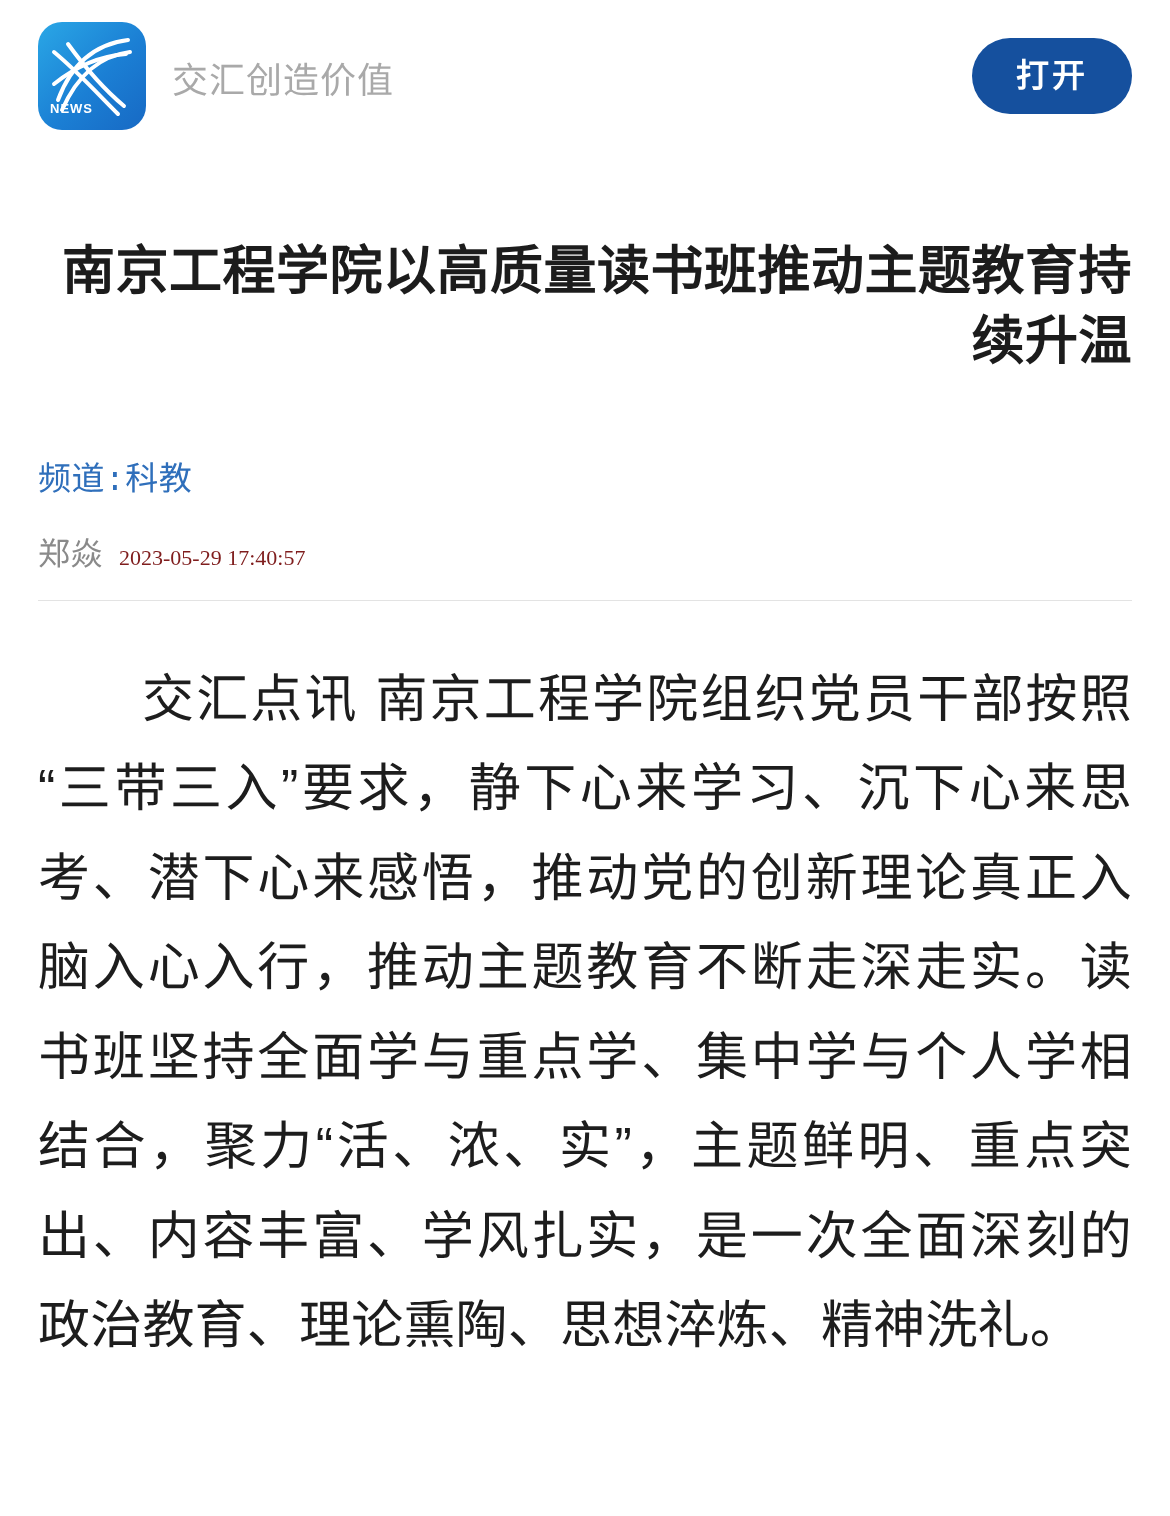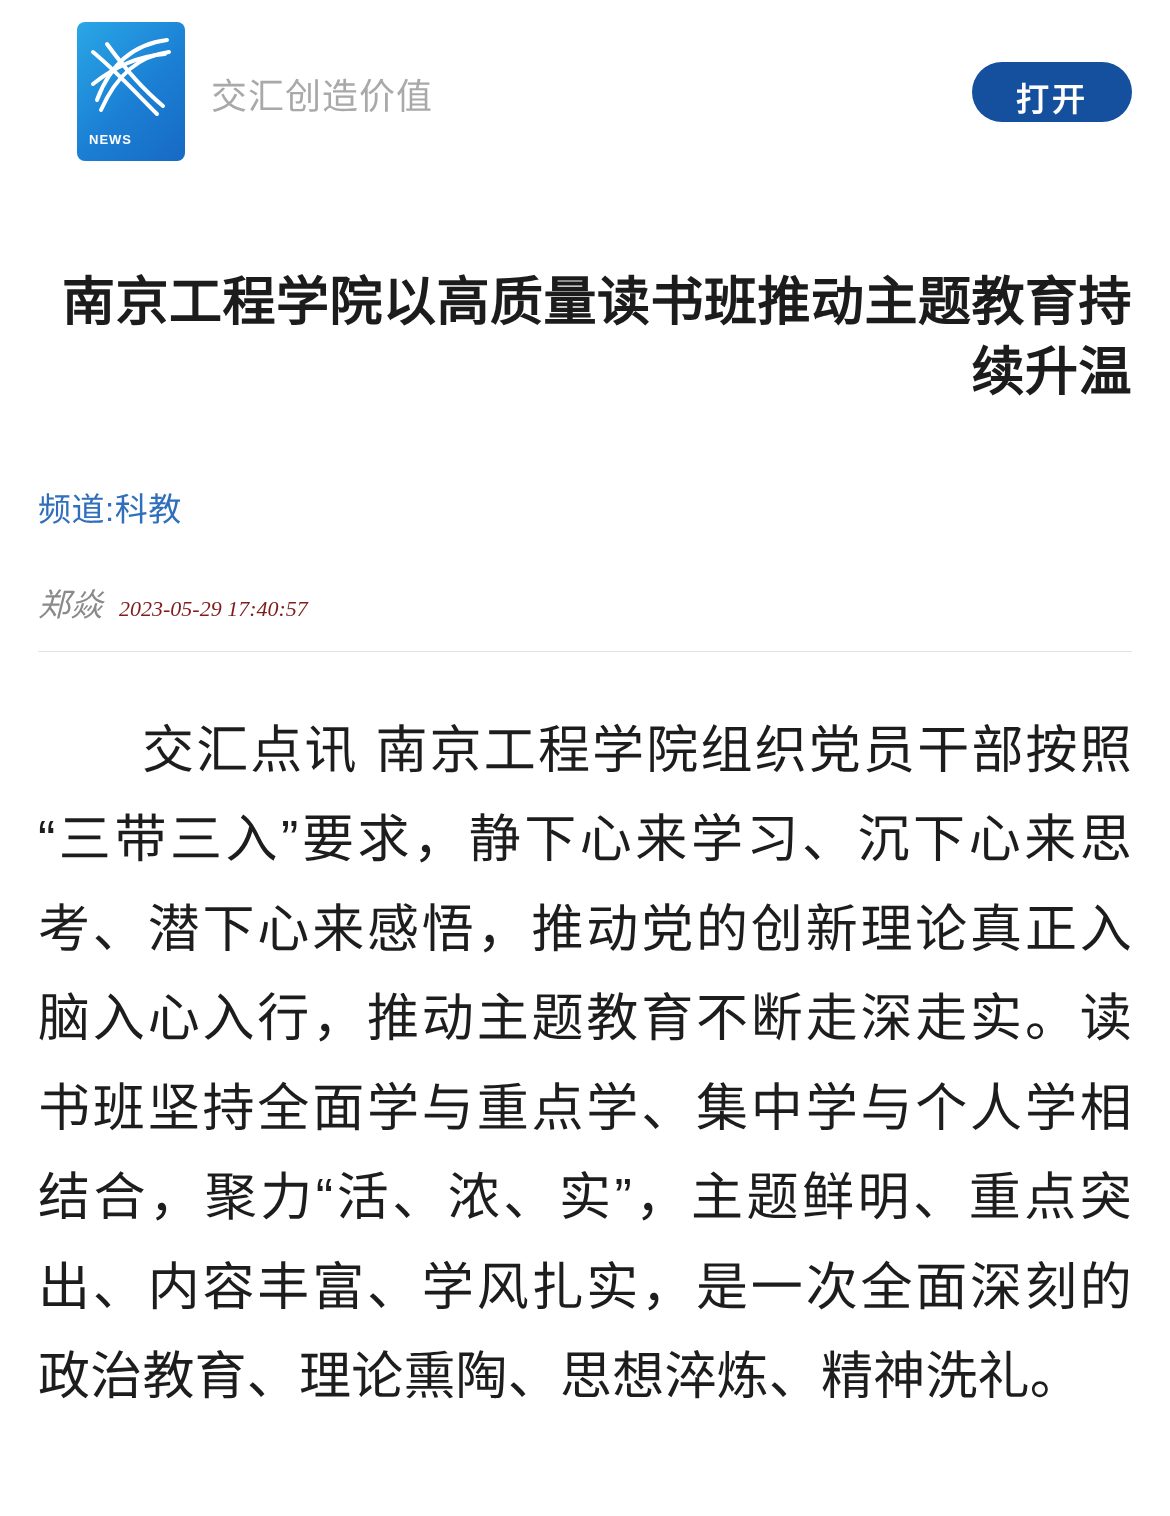--- a/index.html
+++ b/index.html
@@ -16,27 +16,26 @@
 
   
   .appbar {
     display: flex;
     align-items: center;
     padding: 22px 38px 20px 38px;
     box-sizing: border-box;
   }
   .app-logo {
     width: 108px;
-    height: 139px;
-    border-radius: 8px;
+    height: 108px;
+    border-radius: 24px;
     background: linear-gradient(135deg, #2aa7e6 0%, #1b7fd4 55%, #1769c4 100%);
     position: relative;
     flex: 0 0 auto;
     overflow: hidden;
-    margin-left: 39px;
   }
   .app-logo .streaks {
     position: absolute;
     inset: 0;
   }
   .app-logo .badge {
     position: absolute;
     left: 12px;
     bottom: 14px;
     color: #ffffff;
@@ -66,21 +65,21 @@
     line-height: 1.2;
     letter-spacing: 1px;
   }
   .open-btn {
     flex: 0 0 auto;
     background: #15509e;
     color: #ffffff;
     border: none;
     border-radius: 44px;
     padding: 0 44px;
-    height: 60px;
+    height: 76px;
     line-height: 76px;
     font-size: 33px;
     font-weight: bold;
     letter-spacing: 3px;
     cursor: pointer;
     font-family: "Liberation Sans", sans-serif;
   }
 
   
   .article {
@@ -94,28 +93,28 @@
     font-weight: bold;
     color: #1c1c1c;
     letter-spacing: 0.5px;
     text-align: right;
   }
   .channel {
     margin-top: 76px;
     font-size: 33px;
     color: #2f6fbb;
     letter-spacing: 0.5px;
+    font-family: Liberation Mono, monospace;
   }
   .byline-row {
-    margin-top: 48px;
+    margin-top: 28px;
     display: flex;
     align-items: baseline;
     justify-content: space-between;
     padding-bottom: 26px;
-    font-style: italic;
   }
   .byline-left {
     display: flex;
     align-items: baseline;
   }
   .author {
     font-size: 32px;
     color: #8a8a8a;
     letter-spacing: 0.5px;
   }

